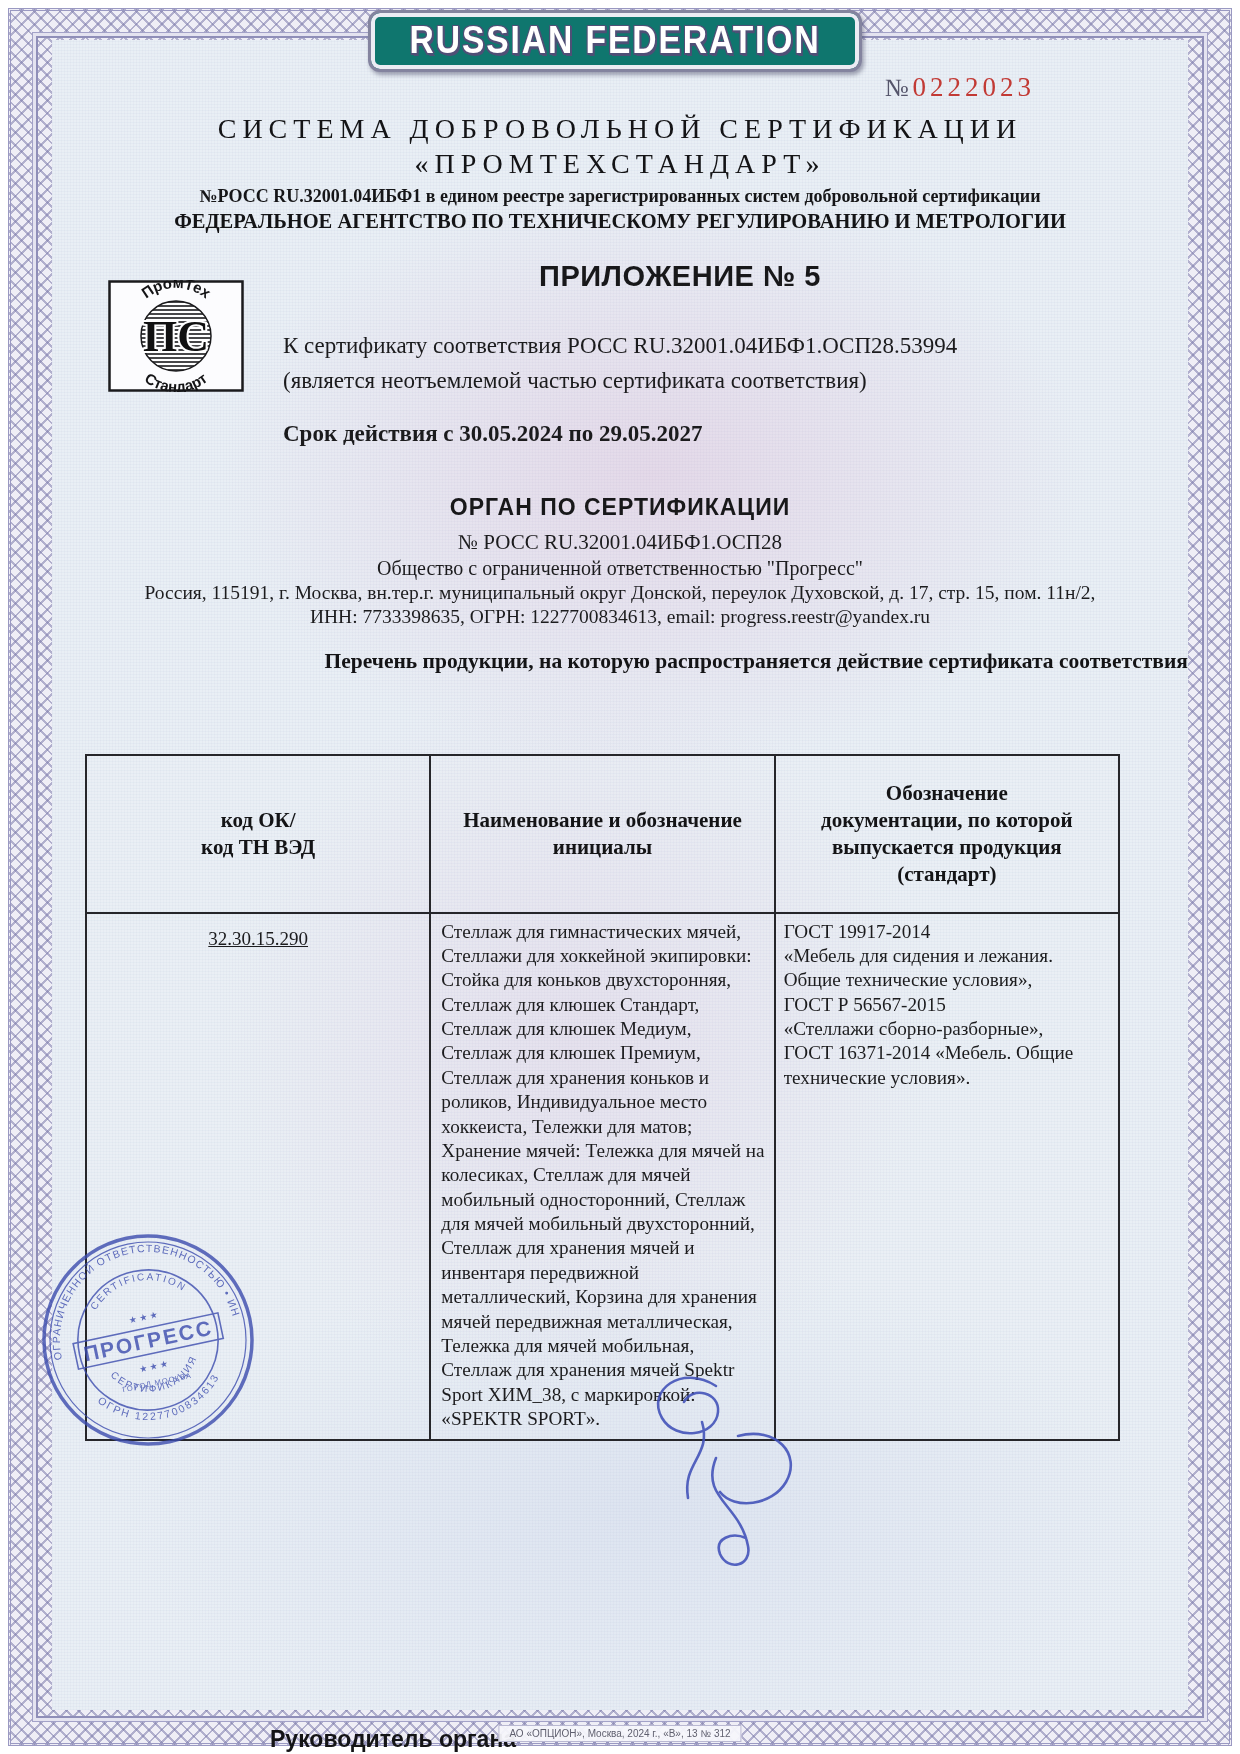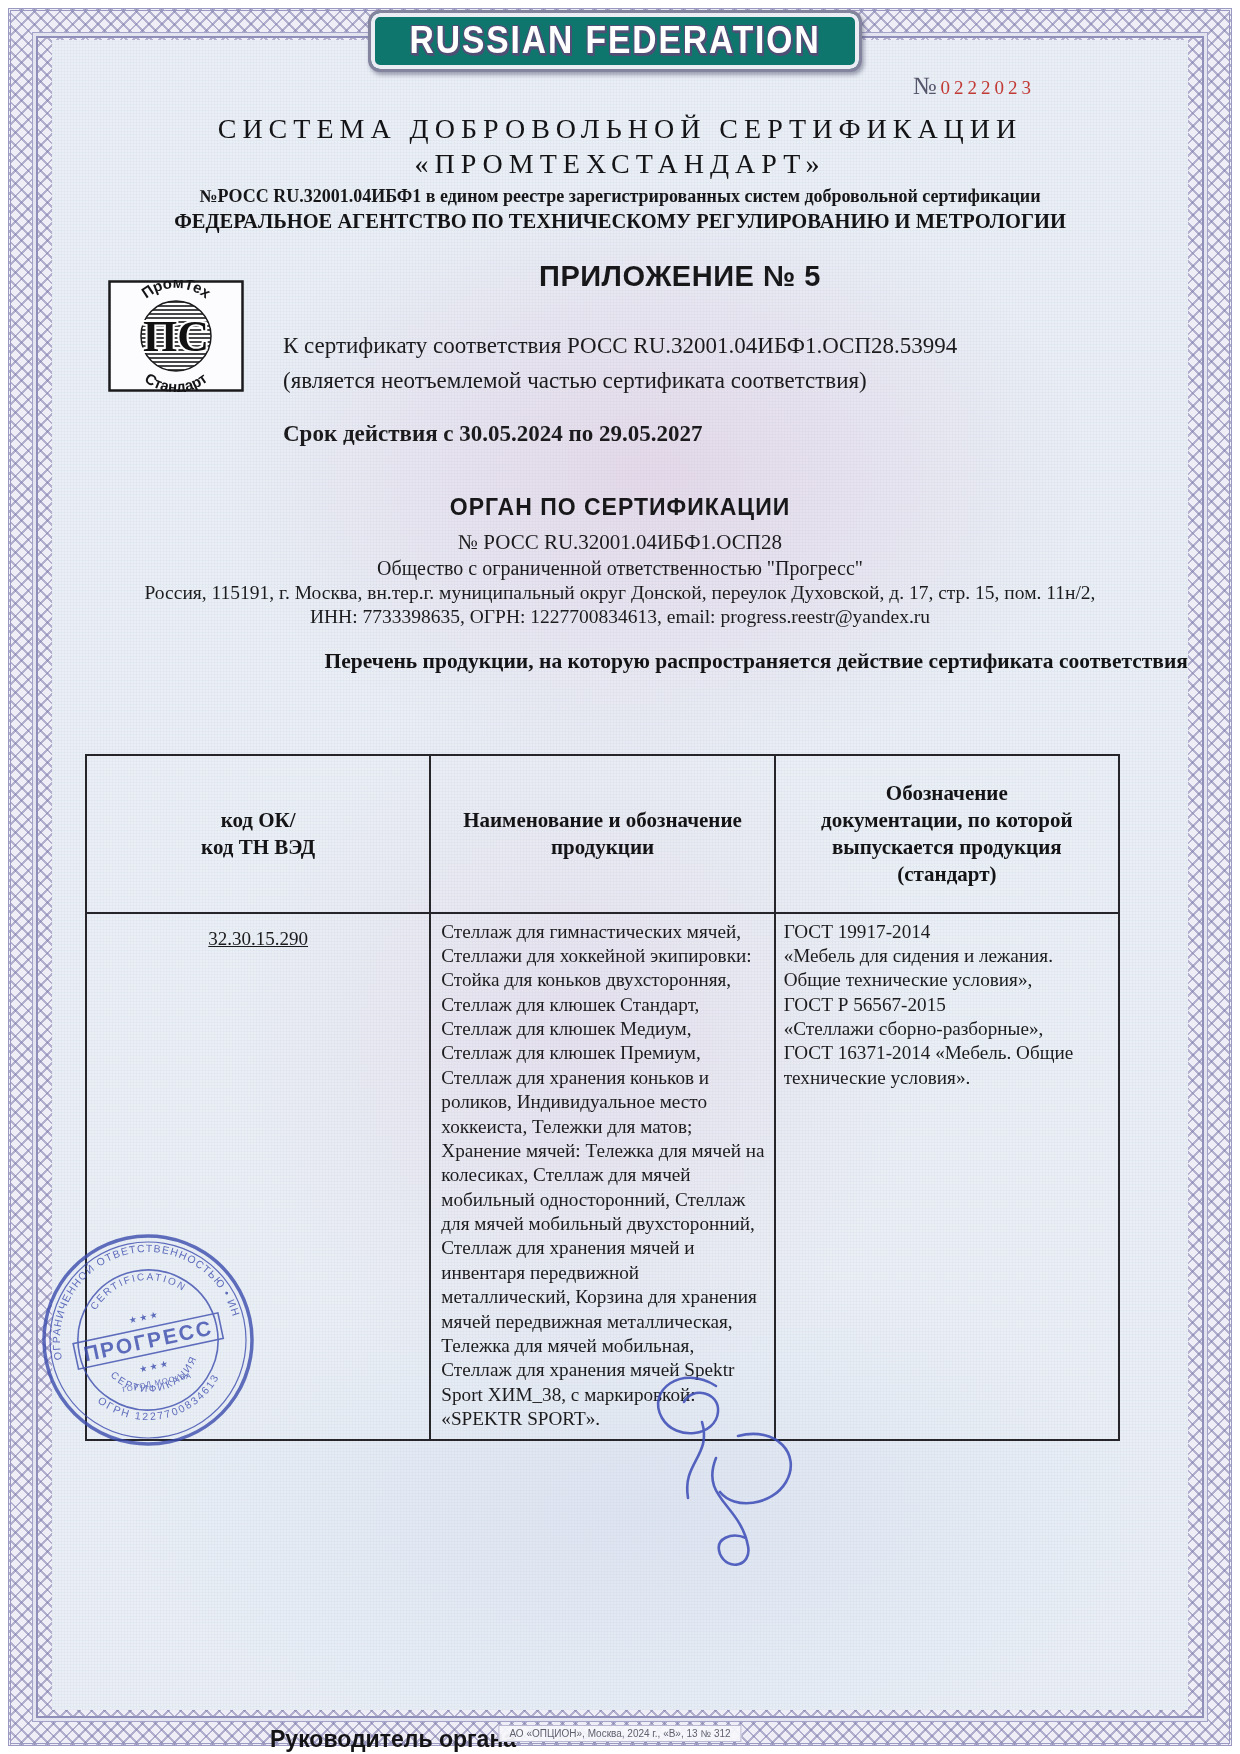--- a/index.html
+++ b/index.html
@@ -28,21 +28,21 @@
 
   
   .badge{position:absolute;left:368px;top:10px;padding:7px 30px 9px;background:#0f766e;
     border:3px solid #84849f;border-radius:12px;box-shadow:inset 0 0 0 4px #ececf4, 2px 3px 4px rgba(60,60,90,.45);}
   .badge span{display:inline-block;font-family:"Liberation Sans","DejaVu Sans",sans-serif;font-weight:bold;
     font-size:35px;letter-spacing:2px;color:#fff;transform:scale(.96,1.12);
     text-shadow:2px 2px 0 #4f4f76,-1px -1px 0 #4f4f76,1px -1px 0 #4f4f76,-1px 1px 0 #4f4f76,2px 0 0 #4f4f76;}
 
   .serial{position:absolute;top:72px;right:205px;white-space:nowrap;}
   .serial .pre{font-size:25px;color:#55556b;}
-  .serial .num{font-size:19px;letter-spacing:4px;color:#c23a35;}
+  .serial .num{font-size:27px;letter-spacing:4px;color:#c23a35;}
 
   .t-center{text-align:center;}
   .title1{margin:72px 0 0;font-size:28px;font-weight:normal;letter-spacing:6px;color:#141416;line-height:1.18;}
   .title2{margin:2px 0 0;font-size:28px;letter-spacing:6px;color:#141416;line-height:1.18;}
   .registry{margin:6px 0 0;font-size:18px;font-weight:bold;color:#161618;}
   .agency{margin:3px 0 0;font-size:20.5px;font-weight:bold;color:#141416;}
   .appendix{margin:27px 0 0;padding-left:120px;font-family:"Liberation Sans","DejaVu Sans",sans-serif;
     font-size:29px;font-weight:bold;color:#18181a;text-align:center;letter-spacing:.5px;}
 
   .certref{margin:36px 0 0 231px;font-size:23px;line-height:1.5;color:#1b1b1d;}
@@ -113,21 +113,21 @@
     <div class="t-center orgids">ИНН: 7733398635, ОГРН: 1227700834613, email: progress.reestr@yandex.ru</div>
 
     <div class="t-center products-heading">Перечень продукции, на которую распространяется действие сертификата соответствия</div>
 
     <table class="prod">
       <thead>
         <tr>
           <th>код ОК/
 код ТН ВЭД</th>
           <th>Наименование и обозначение
-продукции</th>
+инициалы</th>
           <th>Обозначение
 документации, по которой
 выпускается продукция
 (стандарт)</th>
         </tr>
       </thead>
       <tbody>
         <tr>
           <td class="code">32.30.15.290</td>
           <td class="prodtext">Стеллаж для гимнастических мячей,  Стеллажи для хоккейной экипировки: Стойка для коньков двухсторонняя, Стеллаж для клюшек Стандарт, Стеллаж для клюшек Медиум, Стеллаж для клюшек Премиум, Стеллаж для хранения коньков и роликов, Индивидуальное место хоккеиста, Тележки для матов; Хранение мячей: Тележка для мячей на колесиках, Стеллаж для мячей мобильный односторонний, Стеллаж для мячей мобильный двухсторонний, Стеллаж для хранения мячей и инвентаря передвижной металлический, Корзина для хранения мячей передвижная металлическая, Тележка для мячей мобильная, Стеллаж для хранения мячей Spektr Sport ХИМ_38, с маркировкой: «SPEKTR SPORT».</td>

